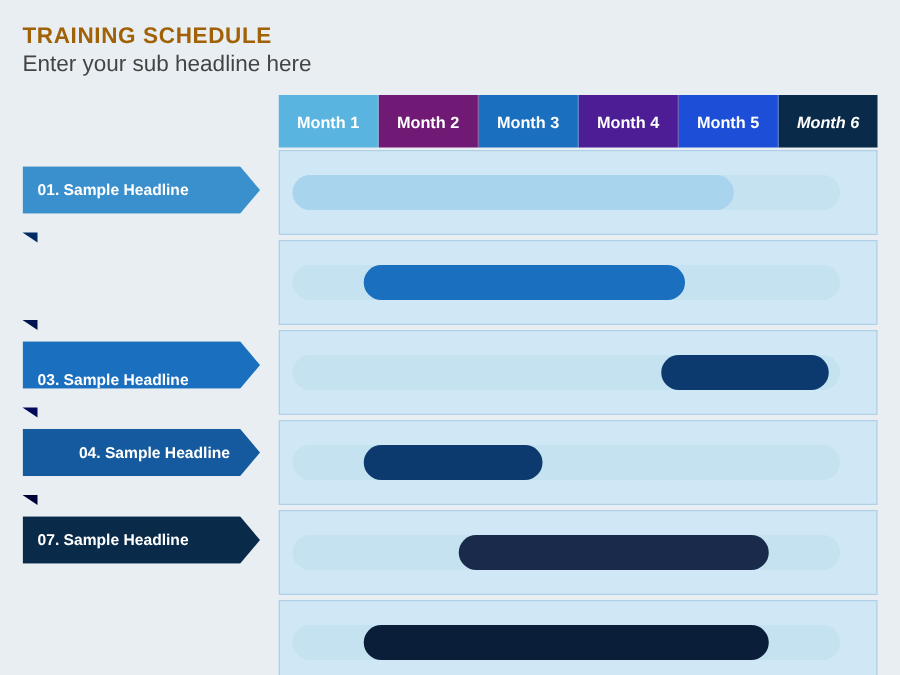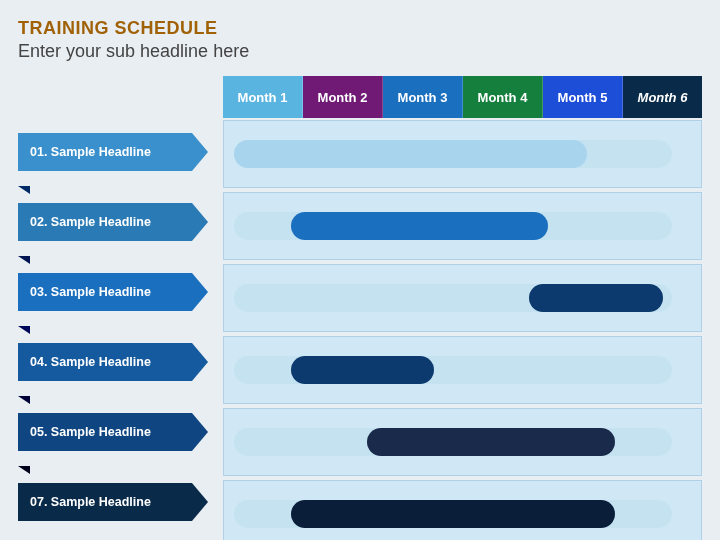--- a/index.html
+++ b/index.html
@@ -140,57 +140,48 @@
   <div class="gantt-wrapper">
 
     <div class="labels-col" id="labels-col">
     <div class="label-cell">
           <div class="label-arrow" style="background: rgb(58, 144, 204);">
             <span>01. Sample Headline</span>
           </div>
           <div style="position: absolute; bottom: -8px; left: 0px; width: 0px; height: 0px; border-top: 8px solid rgb(0, 42, 102); border-left: 12px solid transparent;"></div>
         </div>
         <div class="label-cell">
-          <div class="label-arrow" style="background: rgb(42, 122, 181);">
-            <span>02. Sample Headline</span>
-          </div>
           <div style="position: absolute; bottom: -8px; left: 0px; width: 0px; height: 0px; border-top: 8px solid rgb(0, 20, 79); border-left: 12px solid transparent;"></div>
         </div>
         <div class="label-cell">
-          <div class="label-arrow" style="background: rgb(26, 111, 191);">
+          <div class="label-arrow" style="background: rgb(26, 111, 191); align-items: flex-end;">
             <span>03. Sample Headline</span>
           </div>
           <div style="position: absolute; bottom: -8px; left: 0px; width: 0px; height: 0px; border-top: 8px solid rgb(0, 9, 89); border-left: 12px solid transparent;"></div>
         </div>
         <div class="label-cell">
-          <div class="label-arrow" style="background: rgb(21, 90, 158);">
+          <div class="label-arrow" style="background: rgb(21, 90, 158); justify-content: flex-end;">
             <span>04. Sample Headline</span>
           </div>
           <div style="position: absolute; bottom: -8px; left: 0px; width: 0px; height: 0px; border-top: 8px solid rgb(0, 0, 56); border-left: 12px solid transparent;"></div>
-        </div>
-        <div class="label-cell">
-          <div class="label-arrow" style="background: rgb(15, 69, 128);">
-            <span>05. Sample Headline</span>
-          </div>
-          <div style="position: absolute; bottom: -8px; left: 0px; width: 0px; height: 0px; border-top: 8px solid rgb(0, 0, 26); border-left: 12px solid transparent;"></div>
         </div>
         <div class="label-cell">
           <div class="label-arrow" style="background: rgb(10, 42, 74);">
             <span>07. Sample Headline</span>
           </div>
         </div>
       </div>
 
     <div class="chart-col">
 
       <div class="month-headers" id="month-headers">
       <div class="month-header" style="background: rgb(90, 180, 224);">Month 1</div>
           <div class="month-header" style="background: #701a75; text-align: right;">Month 2</div>
           <div class="month-header" style="background: rgb(26, 111, 191);">Month 3</div>
-          <div class="month-header" style="background: #15803d;">Month 4</div>
+          <div class="month-header" style="background: #4c1d95;">Month 4</div>
           <div class="month-header" style="background: #1d4ed8;">Month 5</div>
           <div class="month-header" style="background: rgb(10, 42, 74); font-style: italic;">Month 6</div>
         </div>
 
       <div id="gantt-rows" style="display:flex;flex-direction:column;gap:2px;">
       <div class="gantt-row">
             <div class="track-bar" style="left: 2%; width: 92%; background: rgb(192, 223, 240);"></div>
             <div class="progress-bar" style="left: 2%; width: 74%; background: rgb(168, 212, 238);"></div>
           </div>
           <div class="gantt-row">

